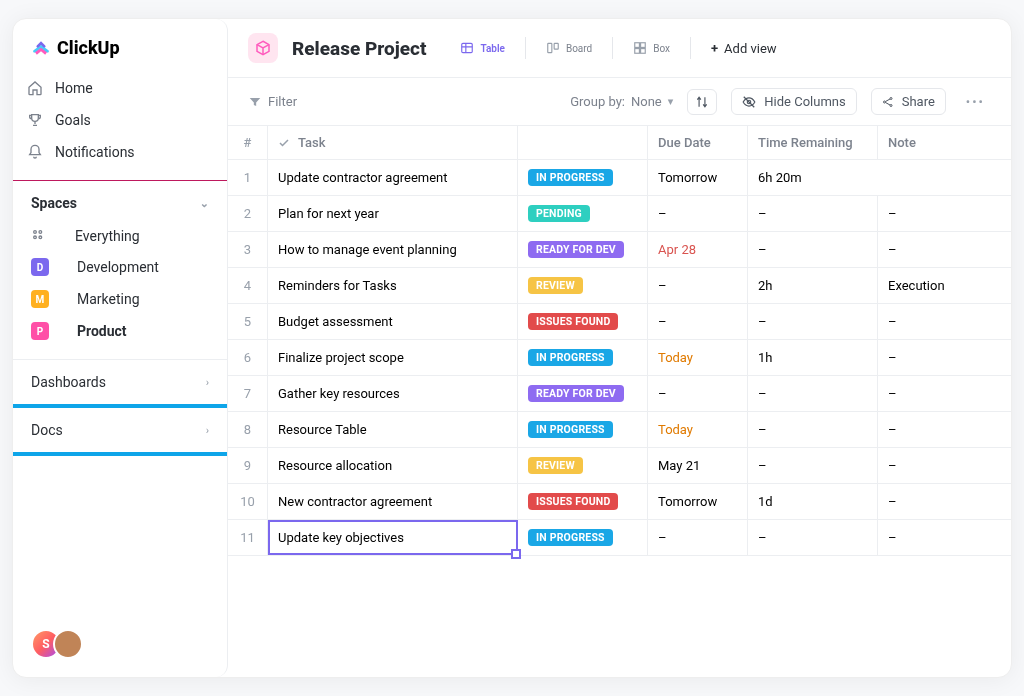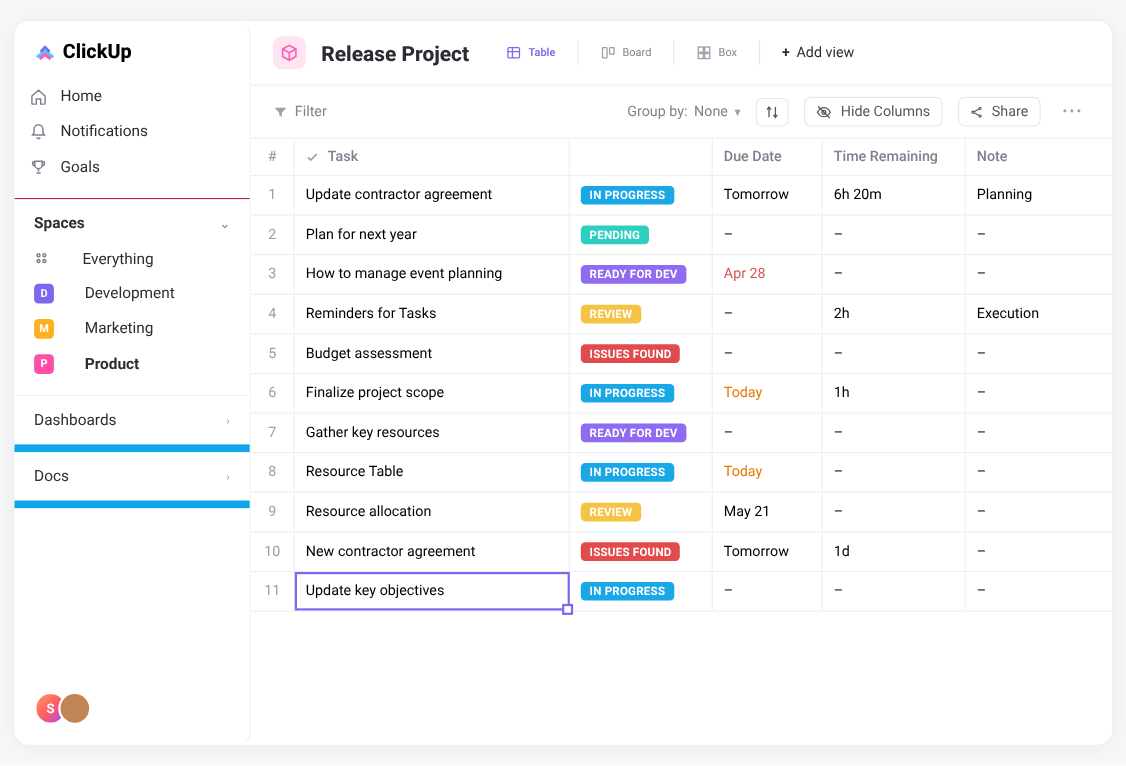--- a/index.html
+++ b/index.html
@@ -7,21 +7,21 @@
 .app { display: flex; width: 1000px; height: 660px; margin: 18px auto; background: #fff; border-radius: 14px; box-shadow: 0 2px 24px rgba(0,0,0,0.06); overflow: hidden; border: 1px solid #eee; }
 .sidebar { width: 215px; border-right: 1px solid #eceef1; display: flex; flex-direction: column; position: relative; border-radius: 12px; }
 .logo { display: flex; align-items: center; gap: 6px; padding: 18px 18px 14px; font-weight: 800; font-size: 18px; }
 .nav { padding: 0 4px 12px; border-bottom: 1px solid #be185d; }
 .nav-item { display: flex; align-items: center; gap: 12px; padding: 8px 10px; font-size: 14px; color: #2a2e34; border-radius: 6px; cursor: pointer; }
 .section-hdr { display: flex; align-items: center; justify-content: space-between; padding: 14px 18px 10px; font-weight: 700; font-size: 14px; color: #2a2e34; }
 .space-list { padding: 0 8px 12px; border-bottom: 1px solid #eceef1; }
 .space-item { display: flex; align-items: center; gap: 28px; padding: 7px 10px; font-size: 14px; color: #2a2e34; border-radius: 6px; cursor: pointer; }
 .space-item.active { font-weight: 700; }
 .space-icon { width: 18px; height: 18px; border-radius: 4px; display: flex; align-items: center; justify-content: center; font-size: 10px; font-weight: 700; color: #fff; }
-.side-link { display: flex; align-items: center; justify-content: space-between; padding: 14px 18px; font-size: 14px; color: #2a2e34; border-bottom: 7px solid #0ea5e9; cursor: pointer; }
+.side-link { display: flex; align-items: center; justify-content: space-between; padding: 14px 18px; font-size: 14px; color: #2a2e34; border-bottom: 4px solid #0ea5e9; cursor: pointer; }
 .avatars { position: absolute; bottom: 18px; left: 18px; display: flex; }
 .avatar { width: 30px; height: 30px; border-radius: 50%; border: 2px solid #fff; margin-right: -8px; display: flex; align-items: center; justify-content: center; font-size: 12px; font-weight: 700; color: #fff; }
 .main { flex: 1; display: flex; flex-direction: column; }
 .header { display: flex; align-items: center; padding: 14px 20px; gap: 14px; }
 .proj-icon { width: 30px; height: 30px; border-radius: 8px; background: #ffe5f0; display: flex; align-items: center; justify-content: center; }
 .proj-title { font-size: 19px; font-weight: 800; color: #2a2e34; margin-right: 10px; }
 .view-tabs { display: flex; align-items: center; gap: 4px; }
 .view-tab { display: flex; align-items: center; gap: 6px; padding: 6px 10px; font-size: 10px; color: #7c828d; border-radius: 6px; cursor: pointer; }
 .view-tab.active { color: #7b68ee; font-weight: 600; }
 .vsep { width: 1px; height: 22px; background: #e5e7eb; margin: 0 6px; }
@@ -69,34 +69,34 @@
         <span>
             <svg width="16" height="16" viewBox="0 0 24 24" fill="none" stroke="#7c828d" stroke-width="2">
               <path d="M3 11l9-8 9 8v10a1 1 0 01-1 1h-5v-7h-6v7H4a1 1 0 01-1-1z"></path>
             </svg>
           </span>
         <span>Home</span>
       </div>
       <div class="nav-item">
         <span>
             <svg width="16" height="16" viewBox="0 0 24 24" fill="none" stroke="#7c828d" stroke-width="2">
+              <path d="M7 4h10v5a5 5 0 01-10 0z"></path>
+              <path d="M7 5H4v2a3 3 0 003 3M17 5h3v2a3 3 0 01-3 3M12 14v4M9 20h6"></path>
+            </svg>
+          </span>
+        <span>Goals</span>
+      </div>
+      <div class="nav-item">
+        <span>
+            <svg width="16" height="16" viewBox="0 0 24 24" fill="none" stroke="#7c828d" stroke-width="2">
               <path d="M6 8a6 6 0 1112 0v5l2 3H4l2-3z"></path>
               <path d="M10 19a2 2 0 004 0"></path>
             </svg>
           </span>
         <span>Notifications</span>
-      </div>
-      <div class="nav-item">
-        <span>
-            <svg width="16" height="16" viewBox="0 0 24 24" fill="none" stroke="#7c828d" stroke-width="2">
-              <path d="M7 4h10v5a5 5 0 01-10 0z"></path>
-              <path d="M7 5H4v2a3 3 0 003 3M17 5h3v2a3 3 0 01-3 3M12 14v4M9 20h6"></path>
-            </svg>
-          </span>
-        <span>Goals</span>
       </div>
     </div>
 
     <div class="section-hdr">
       <span>Spaces</span>
       <span class="chev">⌄</span>
     </div>
     <div class="space-list">
       <div class="space-item">
         <span>
@@ -253,21 +253,20 @@
       </div>
       <div id="rows">
           <div class="trow">
        <div class="col-num">1</div>
        <div class="col-task">Update contractor agreement</div>
        <div>
               <span class="status-badge" style="background:#1aa7e6">IN PROGRESS</span>
             </div>
        <div class="">Tomorrow</div>
        <div>6h 20m</div>
-       <div>Planning</div>
      </div>
           <div class="trow">
        <div class="col-num">2</div>
        <div class="col-task">Plan for next year</div>
        <div>
               <span class="status-badge" style="background:#2ecfc0">PENDING</span>
             </div>
        <div class="">–</div>
        <div>–</div>
        <div>–</div>

